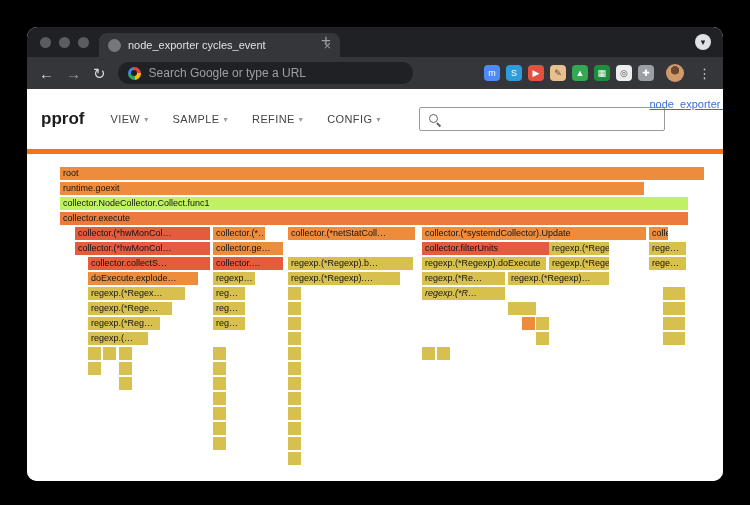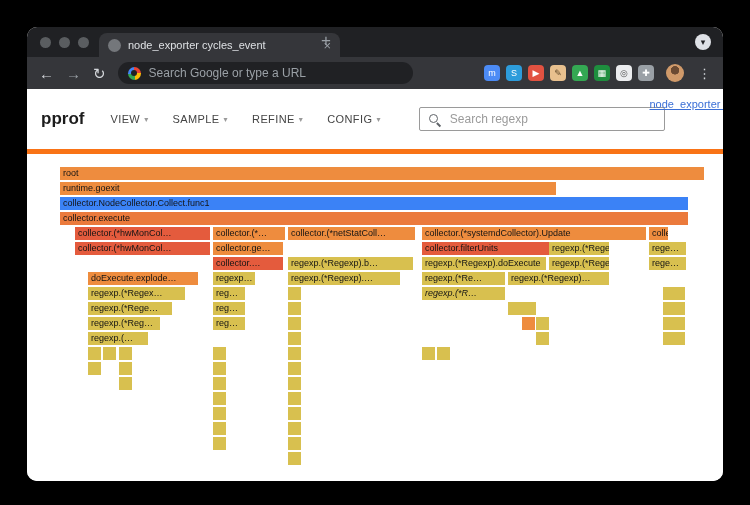--- a/index.html
+++ b/index.html
@@ -116,41 +116,41 @@
     <div class="menu">
       <span>REFINE</span>
       <span class="caret">▾</span>
     </div>
     <div class="menu">
       <span>CONFIG</span>
       <span class="caret">▾</span>
     </div>
     <div class="searchbox">
       <span class="mag"></span>
-      <input type="text" placeholder="Search regexp" style="">
     </div>
     <a class="toplink">node_exporter c</a>
   </div>
 
   <div class="content"></div>
   <div class="flame">
       <div class="bar" title="root" style="left: 33px; top: 140px; width: 644px; background: rgb(238, 140, 62);">root</div>
-      <div class="bar" title="runtime.goexit" style="left: 33px; top: 155px; width: 496px; background: rgb(238, 140, 62);">runtime.goexit</div>
-      <div class="bar" title="collector.NodeCollector.Collect.func1" style="left: 33px; top: 170px; width: 628px; background: #3b82f6;">collector.NodeCollector.Collect.func1</div>
+      <div class="bar" title="runtime.goexit" style="left: 33px; top: 155px; width: 584px; background: rgb(238, 140, 62);">runtime.goexit</div>
+      <div class="bar" title="collector.NodeCollector.Collect.func1" style="left: 33px; top: 170px; width: 628px; background: #bef264;">collector.NodeCollector.Collect.func1</div>
       <div class="bar" title="collector.execute" style="left: 33px; top: 185px; width: 628px; background: rgb(235, 122, 60);">collector.execute</div>
       <div class="bar" title="collector.(*hwMonCol…" style="left: 48px; top: 200px; width: 135px; background: rgb(228, 91, 61);">collector.(*hwMonCol…</div>
-      <div class="bar" title="collector.(*…" style="left: 186px; top: 200px; width: 72px; background: rgb(238, 140, 62);">collector.(*…</div>
+      <div class="bar" title="collector.(*…" style="left: 186px; top: 200px; width: 52px; background: rgb(238, 140, 62);">collector.(*…</div>
       <div class="bar" title="collector.(*netStatColl…" style="left: 261px; top: 200px; width: 127px; background: rgb(238, 140, 62);">collector.(*netStatColl…</div>
       <div class="bar" title="collector.(*systemdCollector).Update" style="left: 395px; top: 200px; width: 224px; background: rgb(238, 140, 62);">collector.(*systemdCollector).Update</div>
       <div class="bar" title="colle…" style="left: 622px; top: 200px; width: 19px; background: rgb(238, 140, 62);">colle…</div>
       <div class="bar" title="collector.(*hwMonCol…" style="left: 48px; top: 215px; width: 135px; background: rgb(228, 91, 61);">collector.(*hwMonCol…</div>
       <div class="bar" title="collector.ge…" style="left: 186px; top: 215px; width: 70px; background: rgb(238, 140, 62);">collector.ge…</div>
       <div class="bar" title="collector.filterUnits" style="left: 395px; top: 215px; width: 140px; background: rgb(228, 91, 61);">collector.filterUnits</div>
       <div class="bar" title="regexp.(*Regexp)…" style="left: 522px; top: 215px; width: 60px; background: rgb(216, 192, 79);">regexp.(*Regexp)…</div>
       <div class="bar" title="rege…" style="left: 622px; top: 215px; width: 37px; background: rgb(216, 192, 79);">rege…</div>
+      <div class="bar" title="collector.collectS…" style="left: 61px; top: 230px; width: 122px; background: rgb(228, 91, 61);">collector.collectS…</div>
       <div class="bar" title="collector.…" style="left: 186px; top: 230px; width: 70px; background: rgb(228, 91, 61);">collector.…</div>
       <div class="bar" title="regexp.(*Regexp).b…" style="left: 261px; top: 230px; width: 125px; background: rgb(216, 192, 79);">regexp.(*Regexp).b…</div>
       <div class="bar" title="regexp.(*Regexp).doExecute" style="left: 395px; top: 230px; width: 124px; background: rgb(216, 192, 79);">regexp.(*Regexp).doExecute</div>
       <div class="bar" title="regexp.(*Regexp)…" style="left: 522px; top: 230px; width: 60px; background: rgb(216, 192, 79);">regexp.(*Regexp)…</div>
       <div class="bar" title="rege…" style="left: 622px; top: 230px; width: 37px; background: rgb(216, 192, 79);">rege…</div>
       <div class="bar" title="collector.explode…" style="left: 61px; top: 245px; width: 110px; background: rgb(238, 140, 62);">doExecute.explode…</div>
       <div class="bar" title="regex…" style="left: 186px; top: 245px; width: 42px; background: rgb(216, 192, 79);">regexp…</div>
       <div class="bar" title="regexp.(*Regexp).…" style="left: 261px; top: 245px; width: 112px; background: rgb(216, 192, 79);">regexp.(*Regexp).…</div>
       <div class="bar" title="regexp.(*Re…" style="left: 395px; top: 245px; width: 83px; background: rgb(216, 192, 79);">regexp.(*Re…</div>
       <div class="bar" title="regexp.(*Regexp)…" style="left: 481px; top: 245px; width: 101px; background: rgb(216, 192, 79);">regexp.(*Regexp)…</div>

